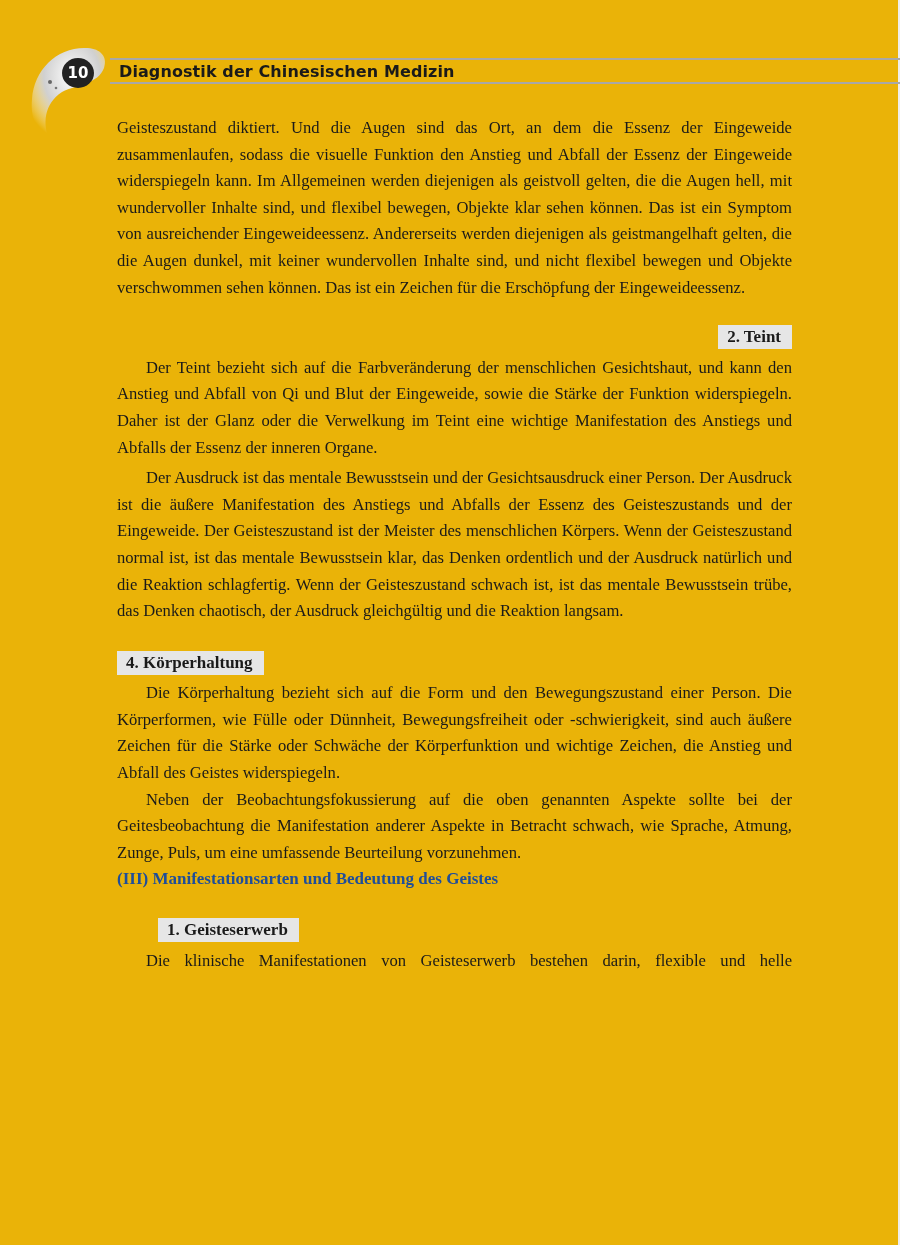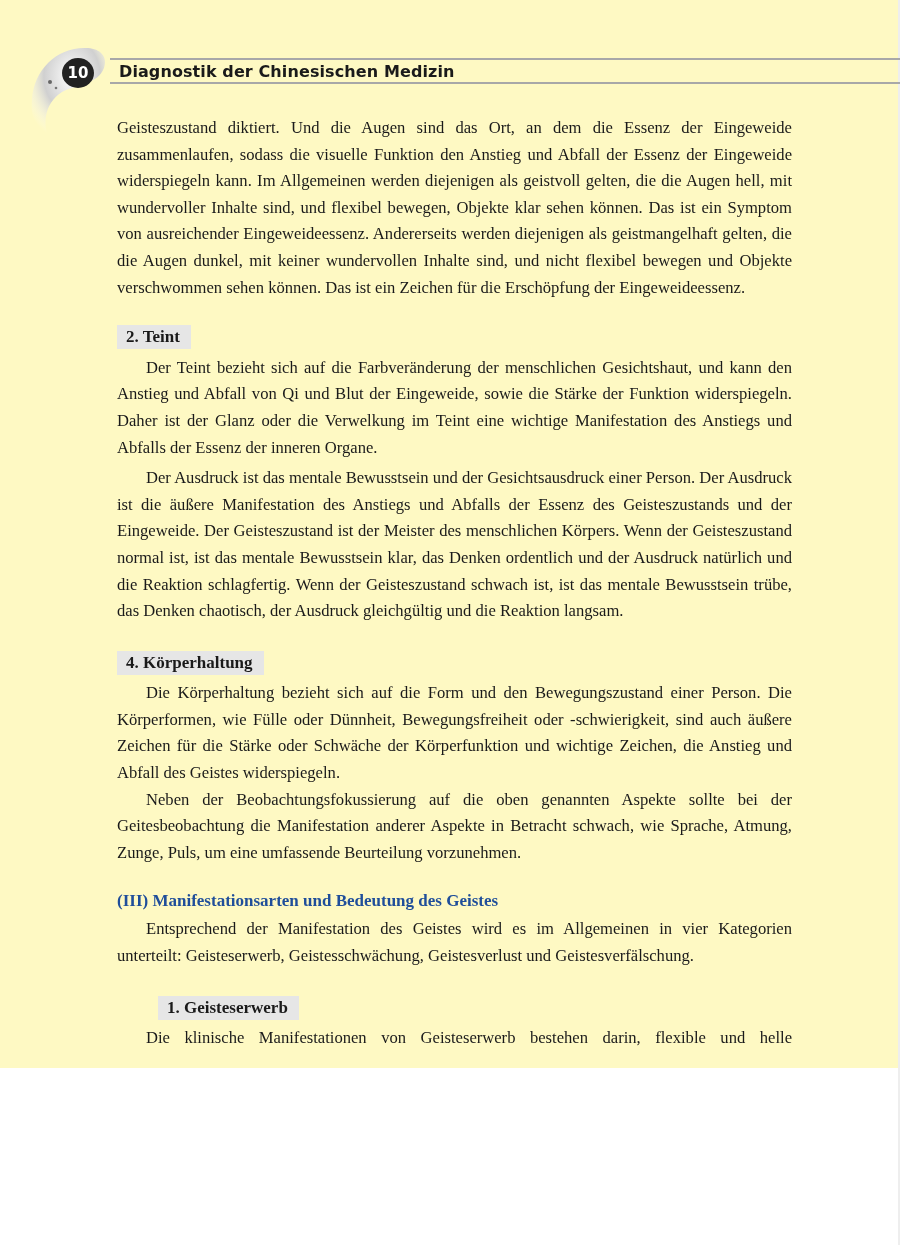--- a/index.html
+++ b/index.html
@@ -1,17 +1,17 @@
 <!DOCTYPE html>
 <html><head>
 <meta charset="utf-8">
 <style>
   html, body { margin: 0; padding: 0; background: #ffffff; }
   body { width: 900px; height: 1245px; position: relative; overflow: hidden; }
-  .page { position: absolute; left: 0; top: 0; width: 900px; height: 1068px; background: #fef9c3; }
+  .page { position: absolute; left: 0; top: 0; width: 900px; height: 1245px; background: #eab308; }
   .right-edge { position: absolute; right: 0; top: 0; width: 2px; height: 1245px; background: #eeeeee; }
 
   
   .header-swirl { position: absolute; left: 28px; top: 44px; width: 82px; height: 100px; }
   .page-num { position: absolute; left: 62px; top: 58px; width: 32px; height: 30px; border-radius: 50%;
     background: #222; color: #fff; font-family: "DejaVu Sans", sans-serif; font-weight: bold; font-size: 15px;
     text-align: center; line-height: 30px; }
   .header-line-top { position: absolute; left: 110px; top: 58px; width: 790px; height: 2px; background: #a8a8a8; }
   .header-line-bot { position: absolute; left: 110px; top: 82px; width: 790px; height: 2px; background: #a8a8a8; }
   .header-title { position: absolute; left: 119px; top: 62px; font-family: "DejaVu Sans", sans-serif; font-weight: bold;
@@ -46,34 +46,33 @@
     <circle cx="28" cy="44" r="1.3" fill="#777"></circle>
   </svg>
   <div class="page-num">10</div>
   <div class="header-line-top"></div>
   <div class="header-title">Diagnostik der Chinesischen Medizin</div>
   <div class="header-line-bot"></div>
 
   <div class="content">
     <p class="p">Geisteszustand diktiert. Und die Augen sind das Ort, an dem die Essenz der Eingeweide zusammenlaufen, sodass die visuelle Funktion den Anstieg und Abfall der Essenz der Eingeweide widerspiegeln kann. Im Allgemeinen werden diejenigen als geistvoll gelten, die die Augen hell, mit wundervoller Inhalte sind, und flexibel bewegen, Objekte klar sehen können. Das ist ein Symptom von ausreichender Eingeweideessenz. Andererseits werden diejenigen als geistmangelhaft gelten, die die Augen dunkel, mit keiner wundervollen Inhalte sind, und nicht flexibel bewegen und Objekte verschwommen sehen können. Das ist ein Zeichen für die Erschöpfung der Eingeweideessenz.</p>
 
-    <div class="sub-wrap" style="margin-top:23px;">
+    <div class="sub-wrap" style="margin-top:23px;text-align:right;">
       <span class="sub-heading">2. Teint</span>
     </div>
     <p class="p indent" style="margin-top:4px;">Der Teint bezieht sich auf die Farbveränderung der menschlichen Gesichtshaut, und kann den Anstieg und Abfall von Qi und Blut der Eingeweide, sowie die Stärke der Funktion widerspiegeln. Daher ist der Glanz oder die Verwelkung im Teint eine wichtige Manifestation des Anstiegs und Abfalls der Essenz der inneren Organe.</p>
 
     <p class="p indent" style="margin-top:4px;">Der Ausdruck ist das mentale Bewusstsein und der Gesichtsausdruck einer Person. Der Ausdruck ist die äußere Manifestation des Anstiegs und Abfalls der Essenz des Geisteszustands und der Eingeweide. Der Geisteszustand ist der Meister des menschlichen Körpers. Wenn der Geisteszustand normal ist, ist das mentale Bewusstsein klar, das Denken ordentlich und der Ausdruck natürlich und die Reaktion schlagfertig. Wenn der Geisteszustand schwach ist, ist das mentale Bewusstsein trübe, das Denken chaotisch, der Ausdruck gleichgültig und die Reaktion langsam.</p>
 
     <div class="sub-wrap" style="margin-top:25px;">
       <span class="sub-heading">4. Körperhaltung</span>
     </div>
     <p class="p indent" style="margin-top:4px;">Die Körperhaltung bezieht sich auf die Form und den Bewegungszustand einer Person. Die Körperformen, wie Fülle oder Dünnheit, Bewegungsfreiheit oder -schwierigkeit, sind auch äußere Zeichen für die Stärke oder Schwäche der Körperfunktion und wichtige Zeichen, die Anstieg und Abfall des Geistes widerspiegeln.</p>
     <p class="p indent">Neben der Beobachtungsfokussierung auf die oben genannten Aspekte sollte bei der Geitesbeobachtung die Manifestation anderer Aspekte in Betracht schwach, wie Sprache, Atmung, Zunge, Puls, um eine umfassende Beurteilung vorzunehmen.</p>
 
-    <p class="sec-heading" style="margin-top:22px;">(III) Manifestationsarten und Bedeutung des Geistes</p>
-    <p class="p indent" style="margin-top:2px;">Entsprechend der Manifestation des Geistes wird es im Allgemeinen in vier Kategorien unterteilt: Geisteserwerb, Geistesschwächung, Geistesverlust und Geistesverfälschung.</p>
+    <p class="sec-heading" style="">(III) Manifestationsarten und Bedeutung des Geistes</p>
 
     <div class="sub-wrap" style="margin-top:25px;padding-left:41px;">
       <span class="sub-heading">1. Geisteserwerb</span>
     </div>
     <p class="p indent" style="margin-top:4px; text-align-last: justify;">Die klinische Manifestationen von Geisteserwerb bestehen darin, flexible und helle</p>
   </div>
 </div>
 
 </body></html>

